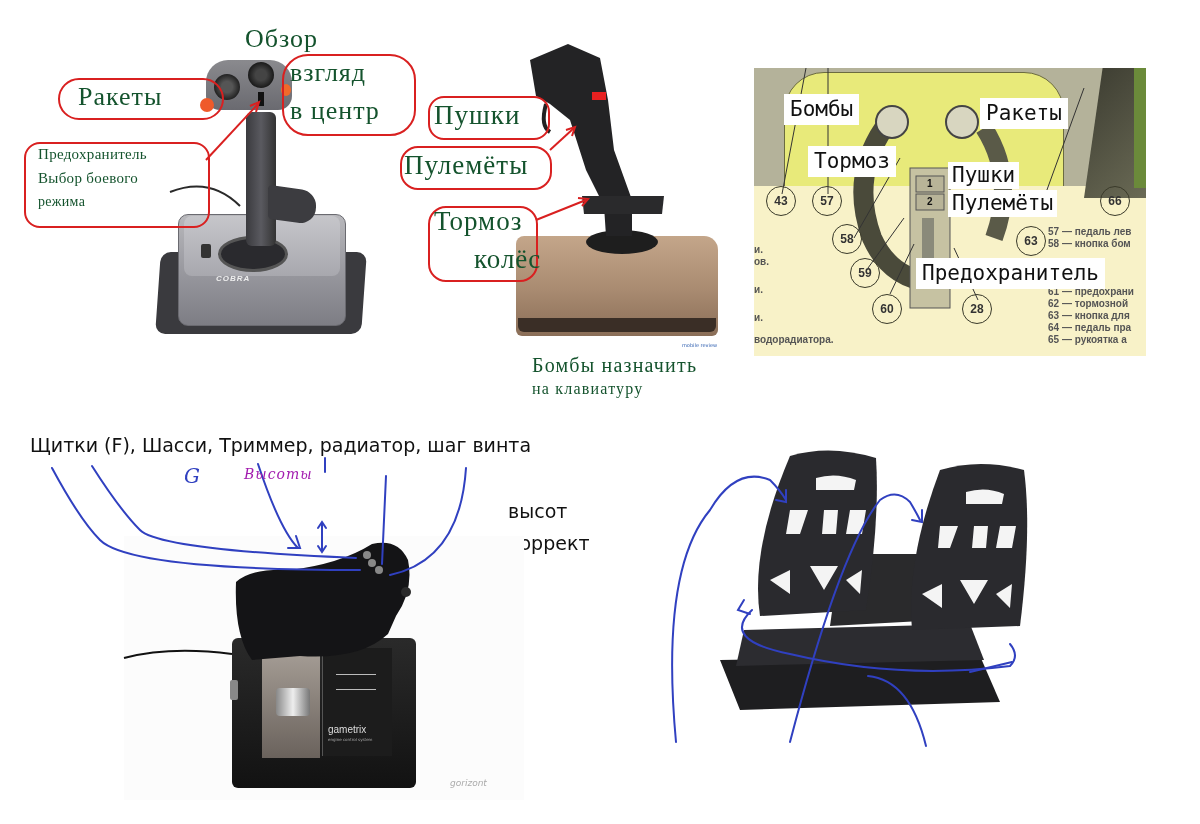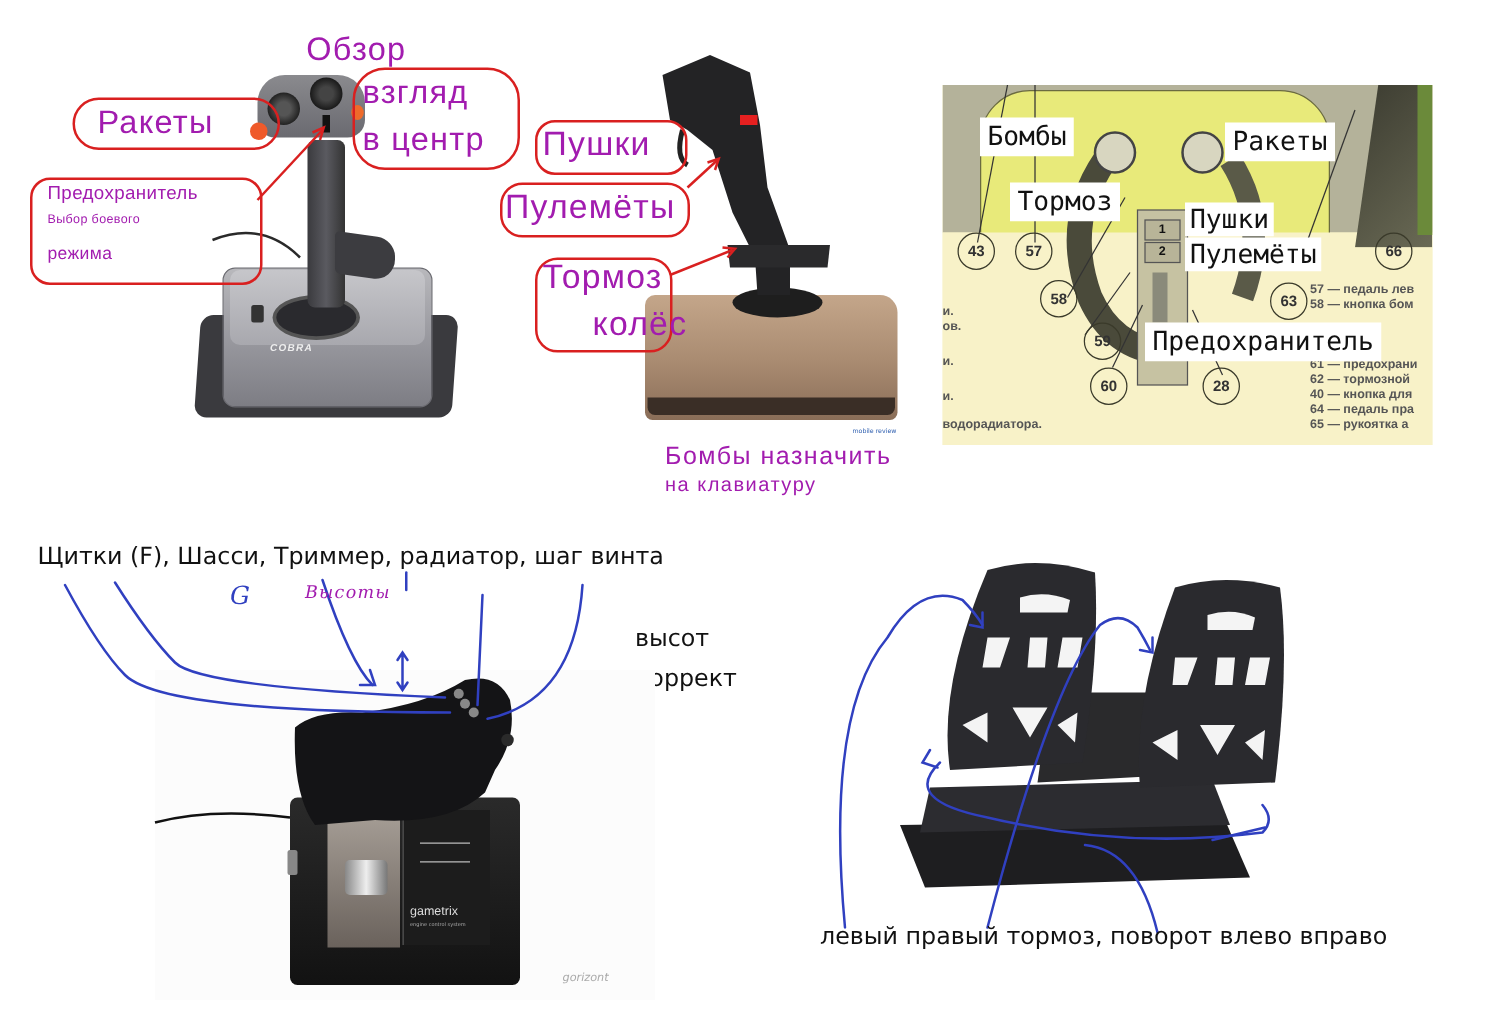--- a/index.html
+++ b/index.html
@@ -1,20 +1,20 @@
 <!DOCTYPE html>
 <html><head>
 <meta charset="utf-8">
 <style>
   * { box-sizing: border-box; margin: 0; padding: 0; }
   html, body { width: 1200px; height: 824px; background: #ffffff; overflow: hidden; }
   body { position: relative; font-family: "DejaVu Sans", sans-serif; color: #111; }
   .abs { position: absolute; }
   svg.layer { position: absolute; left: 0; top: 0; width: 1200px; height: 824px; }
-  .hand { font-family: Liberation Sans, sans-serif; letter-spacing: 1px; color: #a21caf; white-space: nowrap; }
+  .hand { font-family: Liberation Serif, serif; letter-spacing: 1px; color: #14532d; white-space: nowrap; }
   .redbox { position: absolute; border: 2px solid #d92020; border-radius: 22px; }
   .lbl { position: absolute; white-space: nowrap; }
   .diagram-label { position: absolute; background: #ffffff; padding: 0 4px; font-family: "DejaVu Sans Mono", monospace; color: #111; white-space: nowrap; line-height: 1.1; }
   .legend-line { position: absolute; font-family: "Liberation Sans", sans-serif; font-weight: bold; font-size: 10px; color: #555; white-space: nowrap; }
   .num-circle { position: absolute; width: 30px; height: 30px; border: 1.5px solid #3a3a2a; border-radius: 50%; font-family: "Liberation Sans", sans-serif; font-weight: bold; font-size: 12px; color: #333; display: flex; align-items: center; justify-content: center; }
   .plain { font-family: "DejaVu Sans", sans-serif; color: #111; white-space: nowrap; }
 </style>
 </head>
 <body>
 
@@ -48,21 +48,21 @@
 
   <div class="redbox" style="left:282px;top:54px;width:134px;height:82px;border-radius:26px;"></div>
   <div class="lbl hand" style="left:290px;top:58px;font-size:26px;">взгляд</div>
   <div class="lbl hand" style="left:290px;top:96px;font-size:26px;">в центр</div>
 
   <div class="redbox" style="left:58px;top:78px;width:166px;height:42px;border-radius:22px;"></div>
   <div class="lbl hand" style="left:78px;top:82px;font-size:26px;">Ракеты</div>
 
   <div class="redbox" style="left:24px;top:142px;width:186px;height:86px;border-radius:16px;"></div>
   <div class="lbl hand" style="left:38px;top:146px;font-size:15px;letter-spacing:0.3px;">Предохранитель</div>
-  <div class="lbl hand" style="left:38px;top:170px;font-size:10px;letter-spacing:0.3px;">Выбор боевого</div>
+  <div class="lbl hand" style="left:38px;top:170px;font-size:15px;letter-spacing:0.3px;">Выбор боевого</div>
   <div class="lbl hand" style="left:38px;top:194px;font-size:14px;letter-spacing:0.3px;">режима</div>
 
   <svg class="layer" style="width:420px;height:340px;">
     <path d="M206 160 L258 104" stroke="#d92020" stroke-width="2" fill="none"></path>
     <path d="M250 106 L259 102 L256 112" stroke="#d92020" stroke-width="2" fill="none"></path>
   </svg>
 </div>
 
 <div class="abs" style="left:400px;top:0;width:340px;height:410px;">
 
@@ -124,31 +124,31 @@
     <line x1="136" y1="226" x2="160" y2="176" stroke="#333" stroke-width="1"></line>
     <line x1="224" y1="232" x2="200" y2="180" stroke="#333" stroke-width="1"></line>
     <line x1="290" y1="130" x2="330" y2="20" stroke="#333" stroke-width="1"></line>
   </svg>
   <div class="abs" style="left:173px;top:110px;font-size:10px;font-weight:bold;font-family:'Liberation Sans',sans-serif;">1</div>
   <div class="abs" style="left:173px;top:128px;font-size:10px;font-weight:bold;font-family:'Liberation Sans',sans-serif;">2</div>
 
   <div class="num-circle" style="left:12px;top:118px;">43</div>
   <div class="num-circle" style="left:58px;top:118px;">57</div>
   <div class="num-circle" style="left:78px;top:156px;">58</div>
-  <div class="num-circle" style="left:113px;top:190px;">59</div>
+  <div class="num-circle" style="left:96px;top:190px;">59</div>
   <div class="num-circle" style="left:118px;top:226px;">60</div>
   <div class="num-circle" style="left:208px;top:226px;">28</div>
   <div class="num-circle" style="left:262px;top:158px;">63</div>
   <div class="num-circle" style="left:346px;top:118px;">66</div>
 
   <div class="legend-line" style="left:294px;top:158px;">57 — педаль лев</div>
   <div class="legend-line" style="left:294px;top:170px;">58 — кнопка бом</div>
   <div class="legend-line" style="left:294px;top:218px;">61 — предохрани</div>
   <div class="legend-line" style="left:294px;top:230px;">62 — тормозной</div>
-  <div class="legend-line" style="left:294px;top:242px;">40 — кнопка для</div>
+  <div class="legend-line" style="left:294px;top:242px;">63 — кнопка для</div>
   <div class="legend-line" style="left:294px;top:254px;">64 — педаль пра</div>
   <div class="legend-line" style="left:294px;top:266px;">65 — рукоятка а</div>
 
   <div class="legend-line" style="left:0px;top:176px;">и.</div>
   <div class="legend-line" style="left:0px;top:188px;">ов.</div>
   <div class="legend-line" style="left:0px;top:216px;">и.</div>
   <div class="legend-line" style="left:0px;top:244px;">и.</div>
   <div class="legend-line" style="left:0px;top:266px;">водорадиатора.</div>
 
   <div class="diagram-label" style="left:30px;top:26px;font-size:21px;padding:4px 6px;">Бомбы</div>
@@ -222,14 +222,13 @@
       <path d="M36 312 Q20 140 70 80 Q96 36 130 50 Q140 60 146 70"></path>
       <path d="M136 70 L146 72 L146 60"></path>
       <path d="M150 312 Q200 120 240 70 Q256 58 270 72 Q276 82 280 90"></path>
       <path d="M272 90 L282 92 L282 80"></path>
       <path d="M286 316 Q270 250 228 246"></path>
       <path d="M112 180 Q80 210 150 224 Q260 250 370 236 Q380 226 370 214"></path>
       <path d="M104 170 L98 180 L110 184"></path>
       <path d="M330 242 L372 232"></path>
     </g>
   </svg>
-  <div class="lbl plain" style="left:16px;top:308px;font-size:19px;">левый правый тормоз, поворот  влево вправо</div>
 </div>
 
 </body></html>

